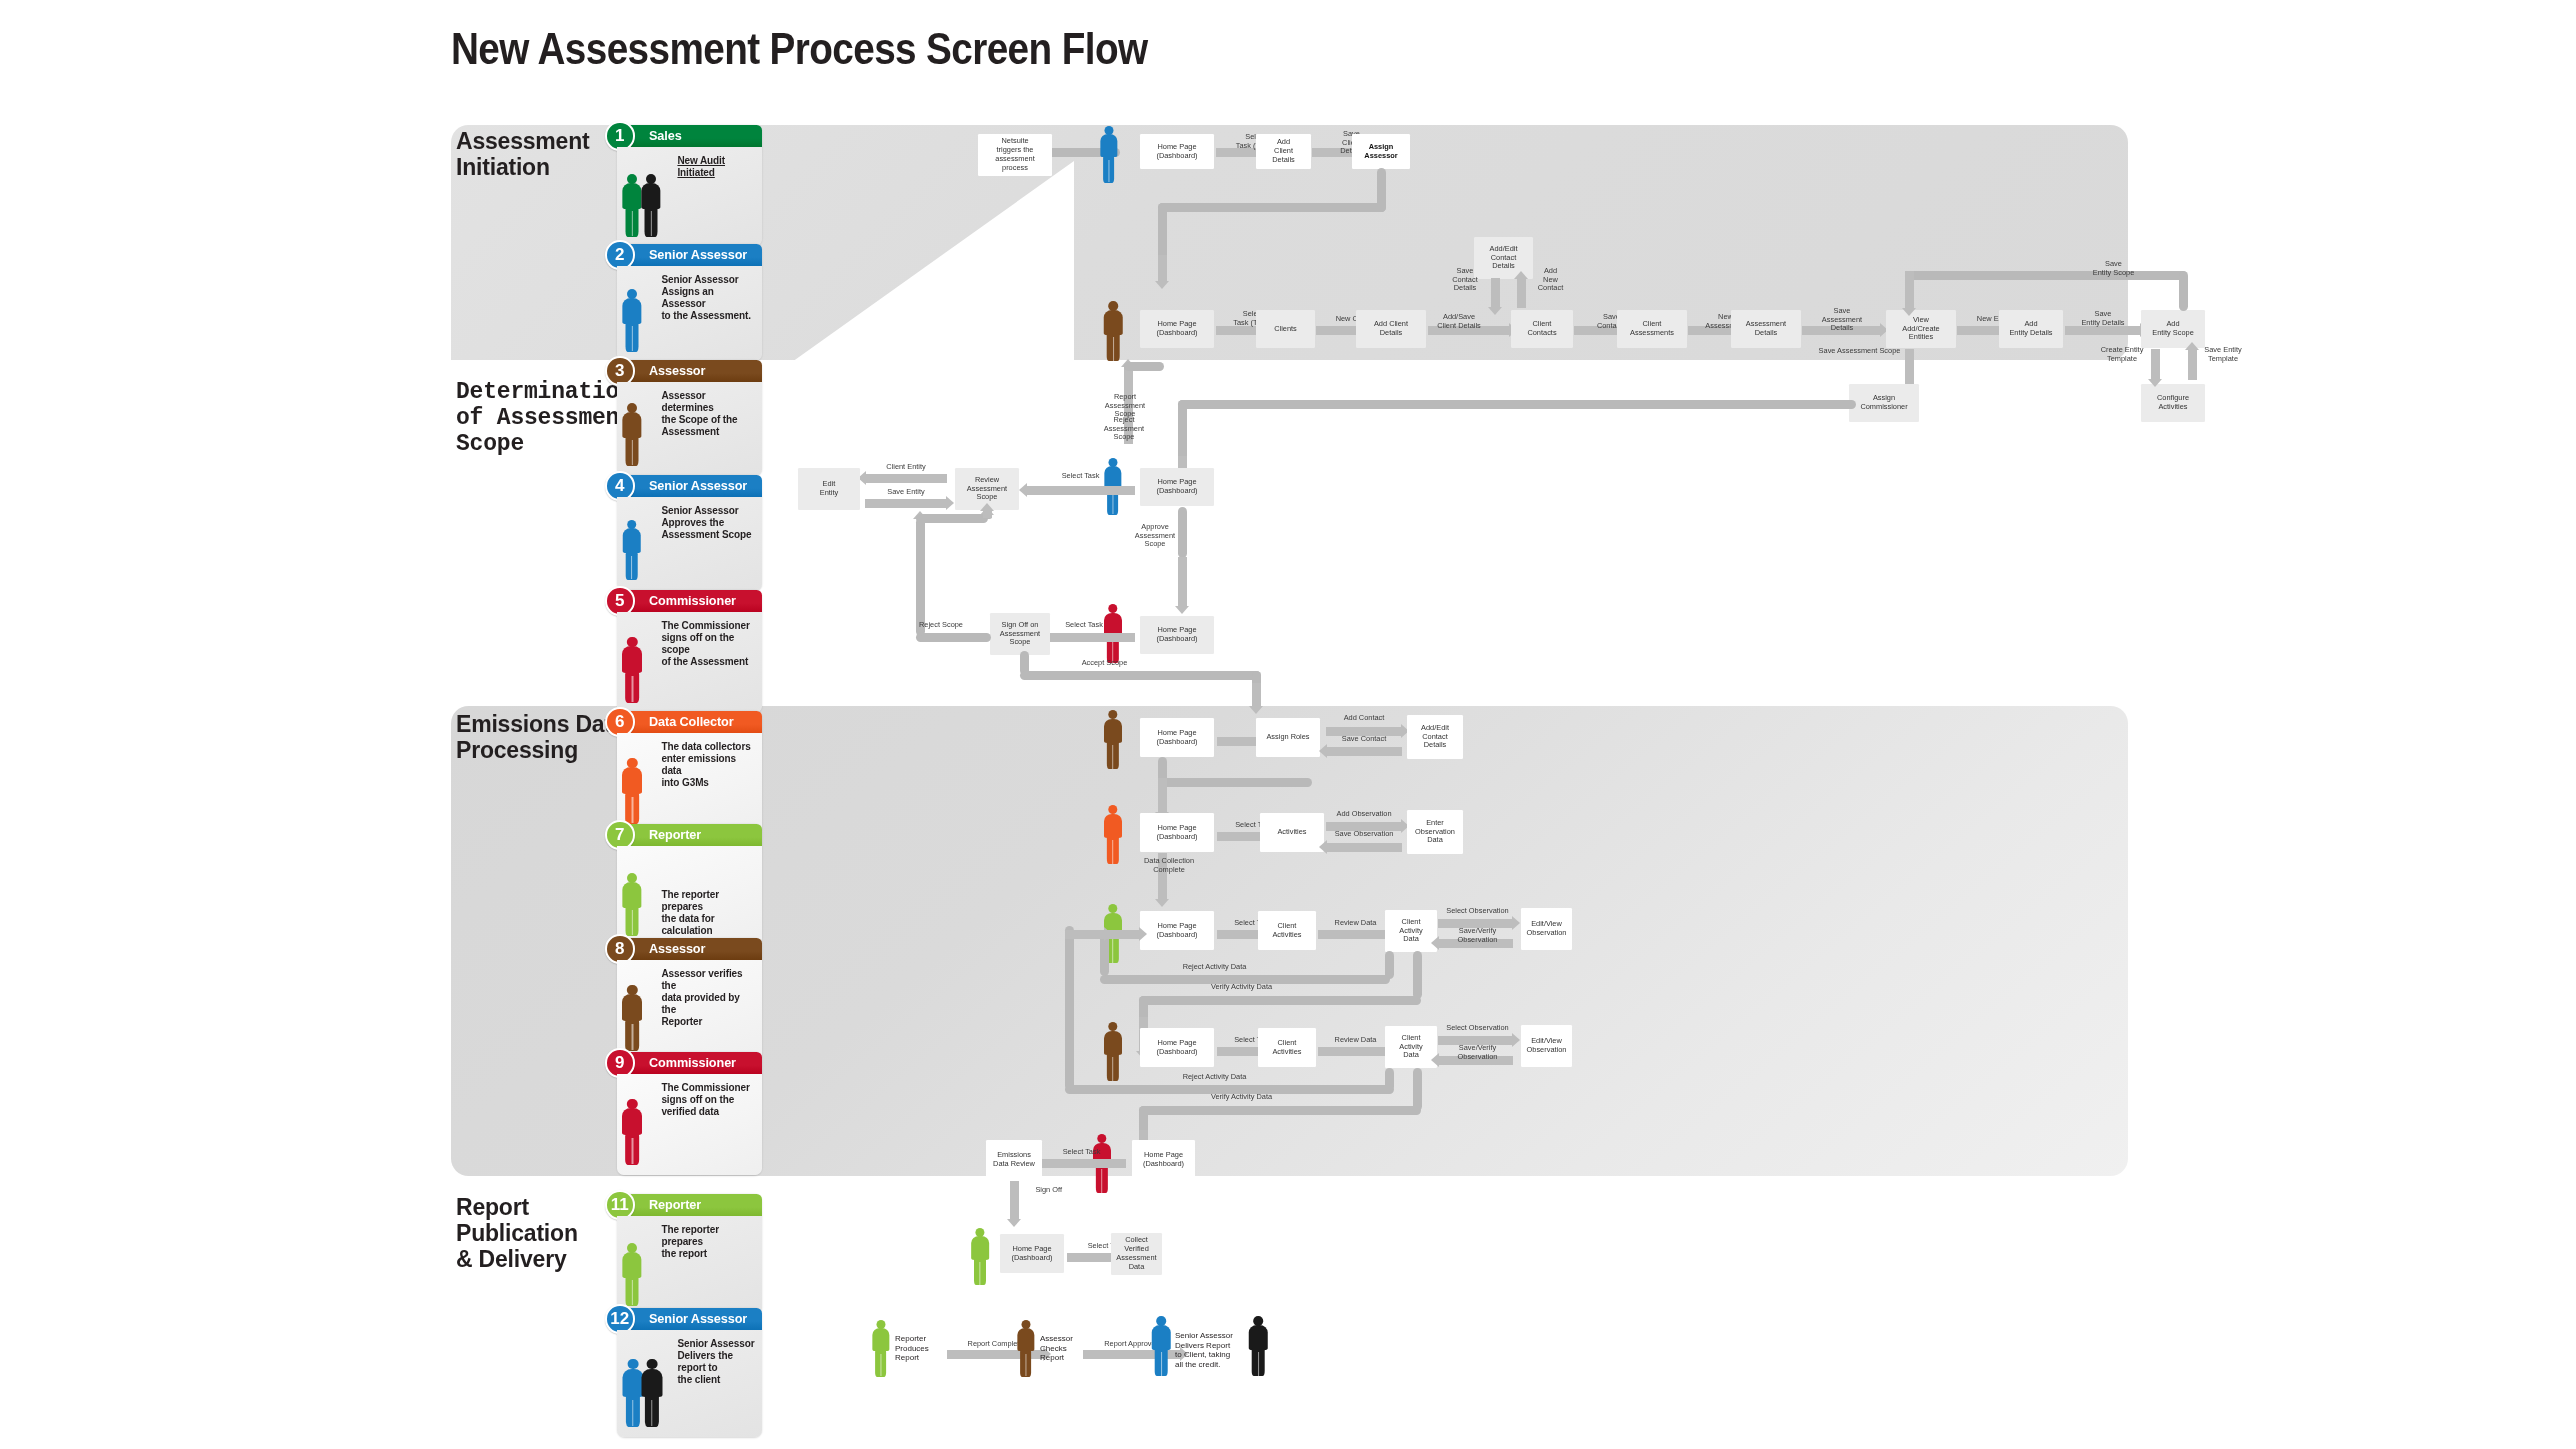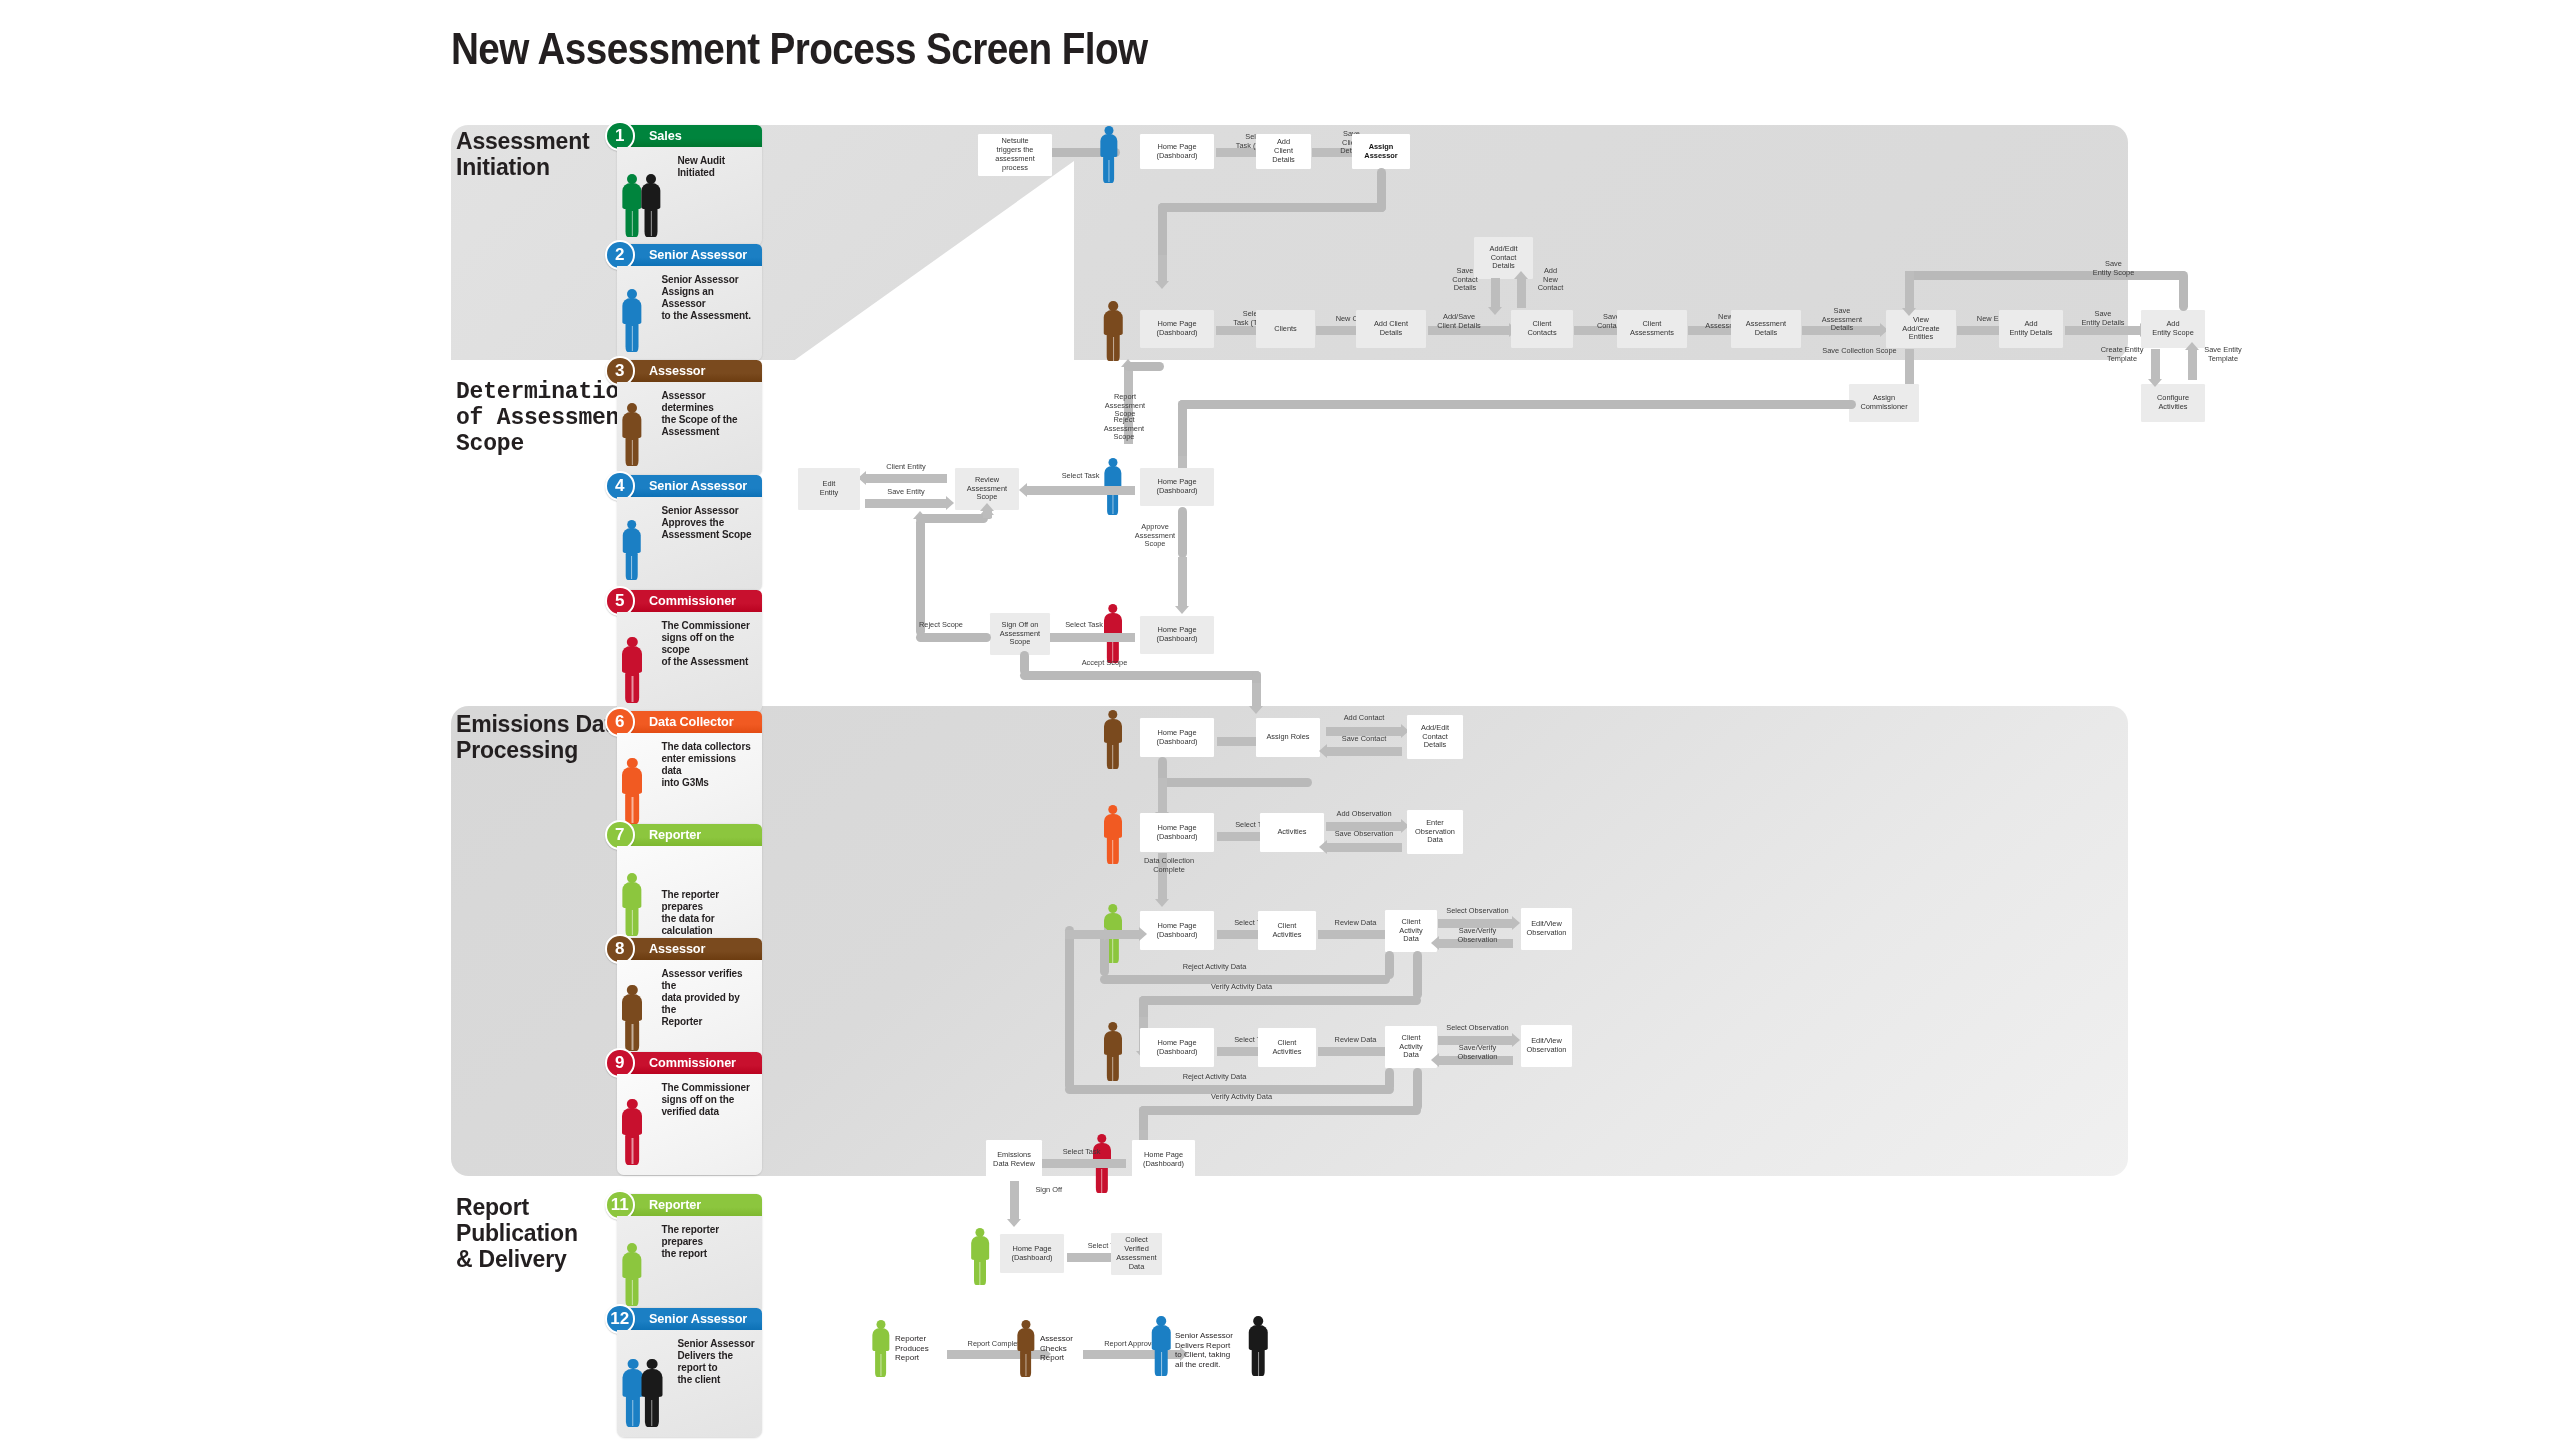--- a/index.html
+++ b/index.html
@@ -189,21 +189,21 @@
 <div class="section-label" id="label-report" style="white-space: pre-line;">Report
 Publication
 &amp; Delivery</div>
 
 <div id="role-cards">
   <div class="role-card" style="left:617px;top:125px;">
     <div class="role-head" style="background:linear-gradient(180deg,#00843d 0%,#00843d 60%,#00762f 100%);">
       <span class="role-badge" style="background:#00843d;">1</span>
       <span class="role-head-label">Sales</span>
     </div>
-    <div class="role-body " style="height:99px;">
+    <div class="role-body " style="height:99px;text-decoration:underline;">
       <span class="fig-slot wide" style="height:85px;">
           <span style="position:absolute;bottom:0;left:0px;"><span class="person" style="width:19.3px;height:64px;">
       <span class="head" style="width:10px;height:10px;background:#00843d;"></span>
       <span class="body" style="top:9.2px;width:19.3px;height:26px;background:#00843d;"></span>
       <span class="legs" style="top:33px;width:13px;height:30px;background:#00843d;"></span>
     </span></span>
           <span style="position:absolute;bottom:0;left:19px;"><span class="person" style="width:19.3px;height:64px;">
       <span class="head" style="width:10px;height:10px;background:#1a1a1a;"></span>
       <span class="body" style="top:9.2px;width:19.3px;height:26px;background:#1a1a1a;"></span>
       <span class="legs" style="top:33px;width:13px;height:30px;background:#1a1a1a;"></span>
@@ -493,21 +493,21 @@
     <div class="arrow-v " style="left:1905px;top:271px;height:38px;"></div>
     <div class="node" style="left: 2141px; top: 384px; width: 64px; height: 38px; font-size: 7.4px; white-space: pre-line;">Configure
 Activities</div>
     <div class="arrow-v " style="left:2151px;top:349px;height:31px;"></div>
     <div class="edge-label" style="left: 2093px; top: 346px; width: 58px; white-space: pre-line;">Create Entity
 Template</div>
     <div class="arrow-v up" style="left:2188px;top:349px;height:31px;"></div>
     <div class="edge-label" style="left: 2195px; top: 346px; width: 56px; white-space: pre-line;">Save Entity
 Template</div>
     <div class="arrow-v " style="left:1905px;top:349px;height:42px;"></div>
-    <div class="edge-label" style="left: 1806px; top: 347px; width: 107px; font-size: 7.4px; white-space: pre-line;">Save Collection Scope</div>
+    <div class="edge-label" style="left: 1806px; top: 347px; width: 107px; font-size: 7.4px; white-space: pre-line;">Save Assessment Scope</div>
     <div class="node" style="left: 1849px; top: 384px; width: 70px; height: 38px; font-size: 7.4px; white-space: pre-line;">Assign
 Commissioner</div>
     <div class="pipe-h" style="left:1178px;top:400px;width:678px;"></div>
     <div class="pipe-v" style="left:1178px;top:400px;height:72px;"></div>
     <div class="arrow-v " style="left:1178px;top:456px;height:27px;"></div>
     <div class="arrow-v up" style="left:1124px;top:366px;height:78px;"></div>
     <div class="edge-label" style="left: 1096px; top: 393px; width: 58px; white-space: pre-line;">Report
 Assessment
 Scope</div>
     <div class="pipe-h" style="left:1124px;top:362px;width:40px;"></div>

